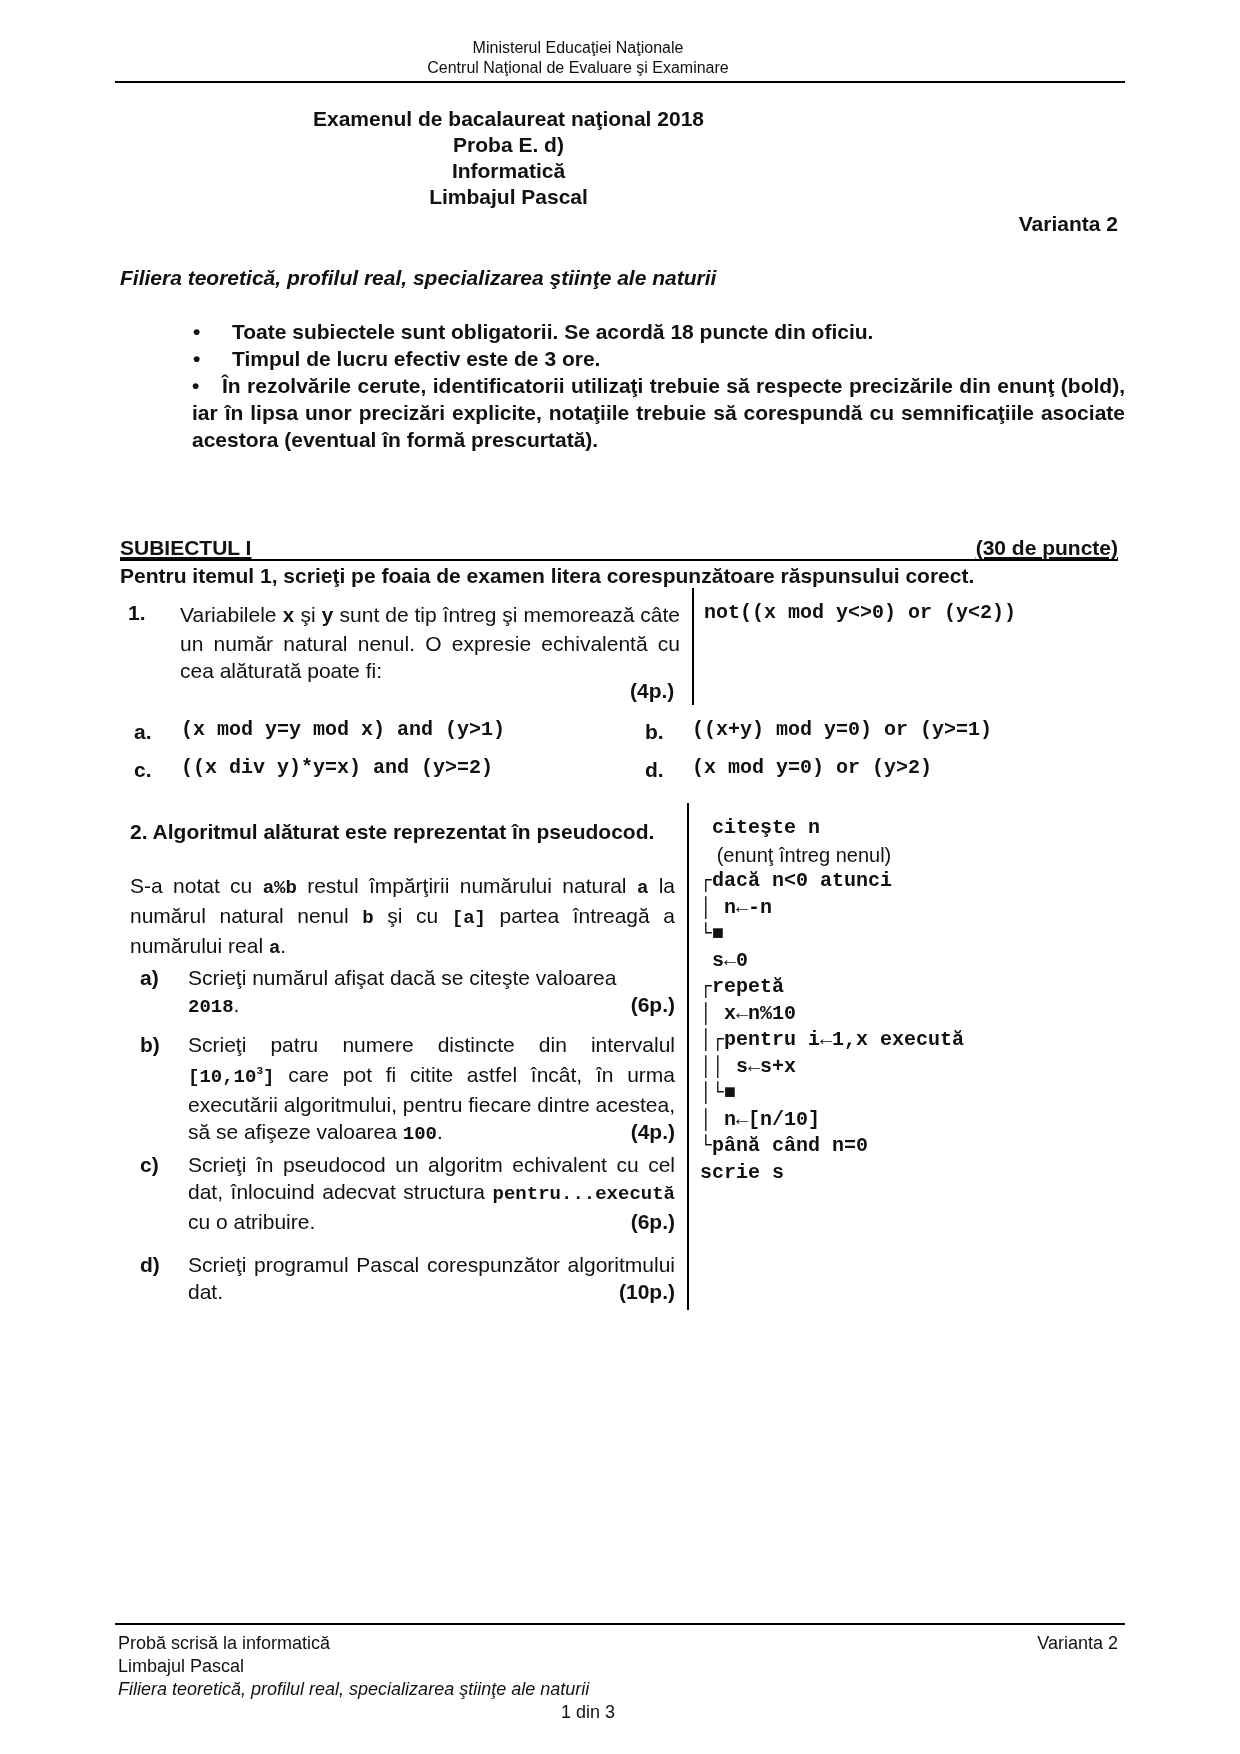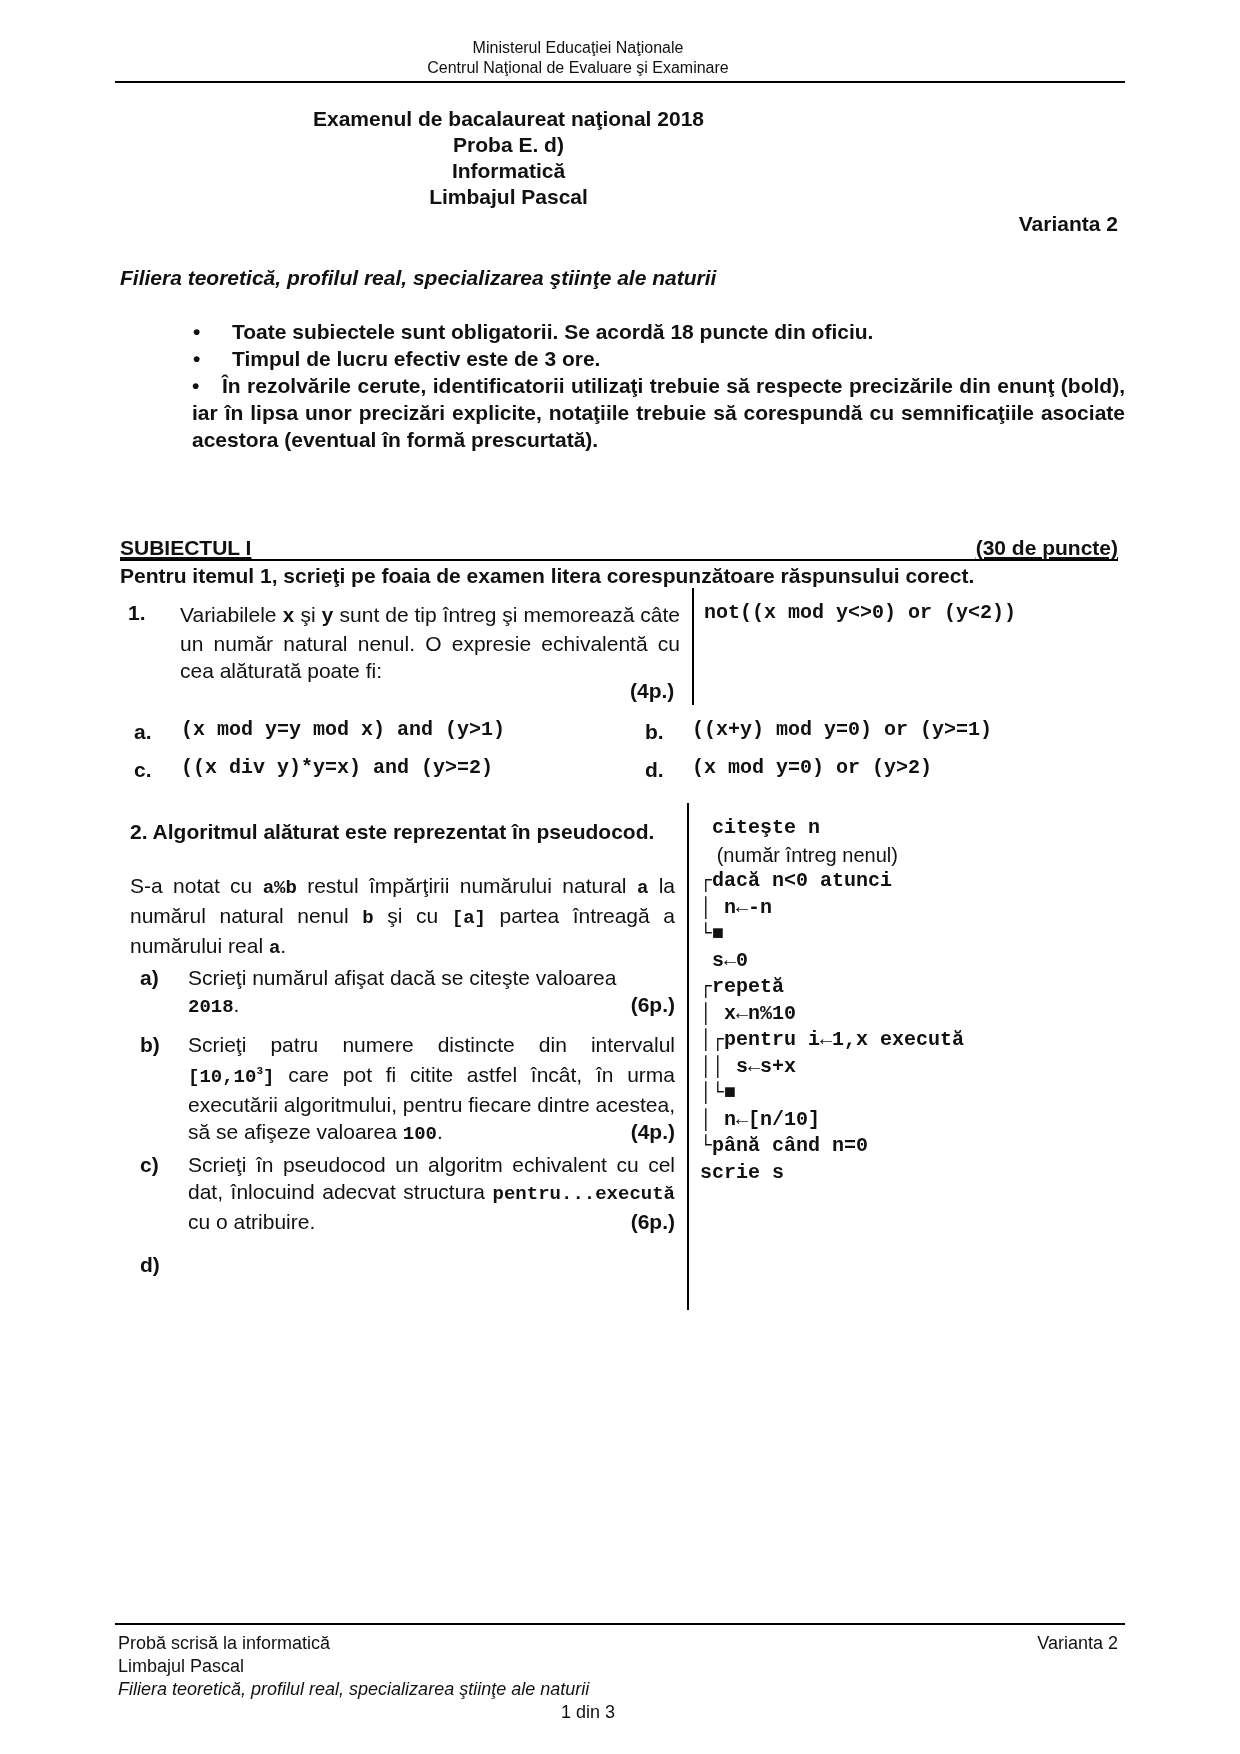--- a/index.html
+++ b/index.html
@@ -88,22 +88,23 @@
   <div class="txt"><span>Scrieţi patru numere distincte din intervalul </span><b class="mono" style="font-size:19px;">[10,10</b><sup class="mono" style="font-size:11px; font-weight:bold;">3</sup><b class="mono" style="font-size:19px;">]</b><span> care pot fi citite astfel încât, în urma executării algoritmului, pentru fiecare dintre acestea, să se afişeze valoarea </span><b class="mono" style="font-size:19px;">100</b><span>.</span><span class="pts">(4p.)</span></div>
 </div>
 
 <div class="abs sub-item" style="top:1151px; height:84px;">
   <span class="lbl">c)</span>
   <div class="txt"><span>Scrieţi în pseudocod un algoritm echivalent cu cel dat, înlocuind adecvat structura </span><b class="mono" style="font-size:19px;">pentru...execută</b><span> cu o atribuire.</span><span class="pts">(6p.)</span></div>
 </div>
 
 <div class="abs sub-item" style="top:1251px; height:56px;">
   <span class="lbl">d)</span>
+  <div class="txt"><span>Scrieţi programul Pascal corespunzător algoritmului dat.</span><span class="pts">(10p.)</span></div>
 </div>
 
-<div class="abs code"><div> citeşte n</div><div class="note">   (număr întreg nenul)</div><div>┌dacă n&lt;0 atunci</div><div>│ n←-n</div><div>└■</div><div> s←0</div><div>┌repetă</div><div>│ x←n%10</div><div>│┌pentru i←1,x execută</div><div>││ s←s+x</div><div>│└■</div><div>│ n←[n/10]</div><div>└până când n=0</div><div>scrie s</div></div>
+<div class="abs code"><div> citeşte n</div><div class="note">   (enunţ întreg nenul)</div><div>┌dacă n&lt;0 atunci</div><div>│ n←-n</div><div>└■</div><div> s←0</div><div>┌repetă</div><div>│ x←n%10</div><div>│┌pentru i←1,x execută</div><div>││ s←s+x</div><div>│└■</div><div>│ n←[n/10]</div><div>└până când n=0</div><div>scrie s</div></div>
 
 <div class="abs rule" style="left:115px; top:1623px; width:1010px; height:2px;"></div>
 <div class="abs footer" style="left:118px; top:1632px;">Probă scrisă la informatică</div>
 <div class="abs footer" style="right:122px; top:1632px;">Varianta 2</div>
 <div class="abs footer" style="left:118px; top:1655px;">Limbajul Pascal</div>
 <div class="abs footer" style="left:118px; top:1678px; font-style:italic;">Filiera teoretică, profilul real, specializarea ştiinţe ale naturii</div>
 <div class="abs footer" style="left:0; width:1176px; text-align:center; top:1701px;">1 din 3</div>
 
 </body></html>

